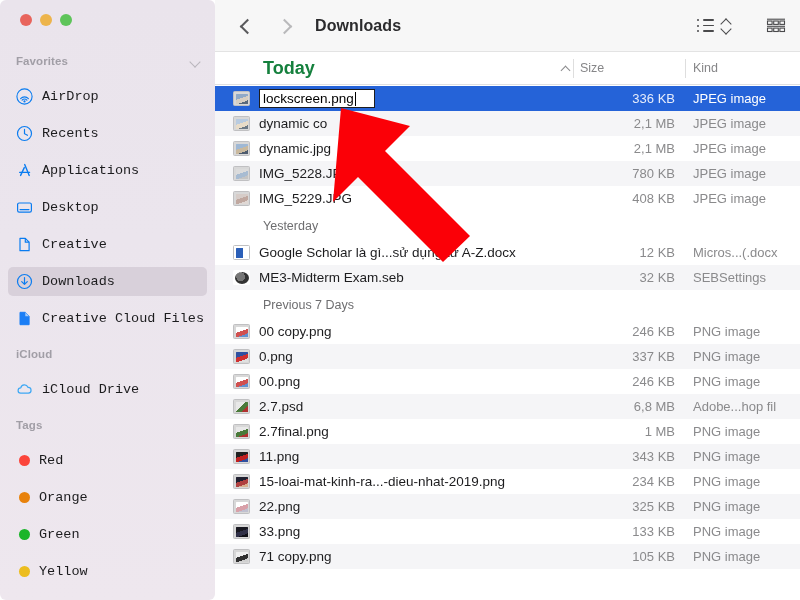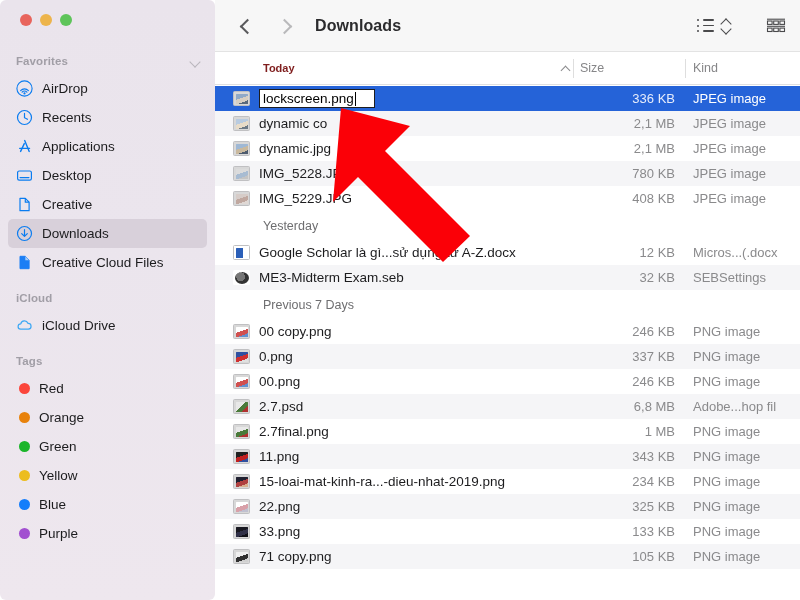--- a/index.html
+++ b/index.html
@@ -66,25 +66,26 @@
     width:7px; height:7px;
     border-right:1.6px solid #b0adb4;
     border-bottom:1.6px solid #b0adb4;
     transform: rotate(45deg);
   }
 
   .sb-item {
     display: flex;
     align-items: center;
     height: 29px;
-    margin: 0 8px;
+    margin: 8px 8px;
     padding-left: 8px;
     border-radius: 5px;
     gap: 9px;
     cursor: default;
+    font-family: Liberation Mono, monospace;
   }
   .sb-item.selected { background: #d8d0da; }
   .sb-label {
     font-size: 13.5px;
     color: #1c1c1e;
     white-space: nowrap;
   }
   .sb-icon {
     width: 17px; height: 17px;
     flex: 0 0 17px;
@@ -186,22 +187,22 @@
     border-bottom: 1px solid #e0e0e0;
     display: flex;
     align-items: center;
     font-size: 12.5px;
     color: #868688;
     position: relative;
   }
   #col-today {
     position:absolute; left:48px;
     font-weight: bold;
-    color: #7f1d1d;
-    font-size: 11px;
+    color: #15803d;
+    font-size: 18px;
   }
   #sort-arrow {
     position:absolute; left:347px; top:13px;
     width:9px; height:9px;
   }
   #sort-arrow::before{
     content:""; position:absolute; left:0; top:2px;
     width:6px; height:6px;
     border-left:1.5px solid #8a8a8c;
     border-top:1.5px solid #8a8a8c;

